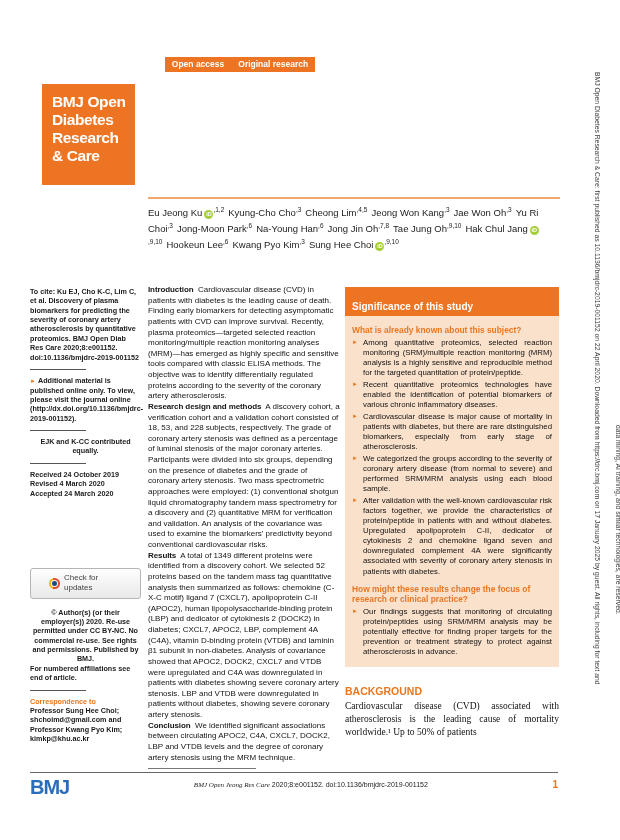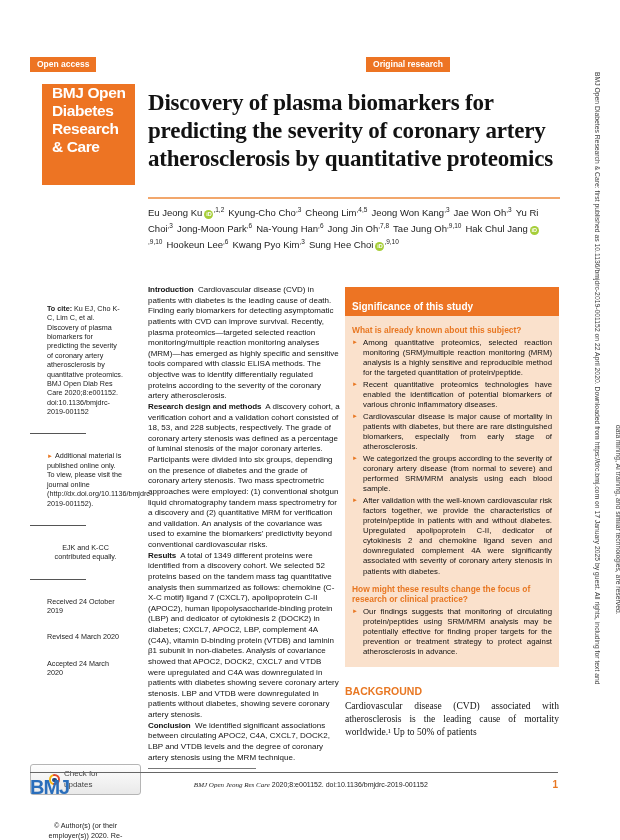--- a/index.html
+++ b/index.html
@@ -1,36 +1,36 @@
 <!DOCTYPE html>
 <html><head>
 <meta charset="utf-8">
 <style>
   html,body{margin:0;padding:0;background:#fff;}
   .page{position:relative;width:620px;height:840px;background:#fff;overflow:hidden;
         font-family:"Liberation Sans",sans-serif;color:#111;}
   
-  .badge-row{position:absolute;left:30px;top:57px;width:420px;display:flex;justify-content:space-between;}
+  .badge-row{position:absolute;left:30px;top:57px;width:420px;display:flex;justify-content:center;}
   .badge{background:#ED7423;color:#fff;font-size:8.5px;font-weight:bold;padding:3px 7px;line-height:1;}
   
   .logo-box{position:absolute;left:42px;top:84px;width:93px;height:101px;background:#ED7423;color:#fff;
-            box-sizing:border-box;padding:0 6px 0 10px;font-size:15.5px;font-weight:bold;line-height:1.17;letter-spacing:-0.4px;}
+            box-sizing:border-box;padding:9px 6px 0 10px;font-size:15.5px;font-weight:bold;line-height:1.17;letter-spacing:-0.4px;}
   
   .title{position:absolute;left:148px;top:74px;width:414px;font-family:"Liberation Serif",serif;
          font-size:23px;font-weight:bold;line-height:1.21;color:#121212;letter-spacing:-0.2px;}
   .authors{position:absolute;left:148px;top:197px;width:412px;border-top:2px solid #F2A76C;
            padding-top:6px;font-size:9.5px;line-height:1.55;color:#1c1c1c;}
   .author{margin-right:4px;white-space:normal;}
   .author sup{font-size:6.5px;}
   .author sup::before{content:",";}
   .orcid{display:inline-block;width:9px;height:9px;border-radius:50%;background:#A6CE39;color:#fff;
          font-size:5.5px;font-weight:bold;text-align:center;line-height:9px;vertical-align:0px;margin-left:2px;}
   
   .sidebar{position:absolute;left:30px;top:287px;width:111px;font-size:7.2px;line-height:1.3;color:#1a1a1a;}
-  .sidebar p{margin:17px;}
+  .sidebar p{margin:0;font-weight:bold;}
   .hr{border:0;border-top:1px solid #555;width:56px;margin:7px 0 6px;}
   .arrow-inline{color:#E87722;font-size:6px;margin-right:2px;}
   .check-badge{display:inline-flex;align-items:center;gap:4px;border:1px solid #b5b5b5;border-radius:3px;
                background:linear-gradient(#fefefe,#e9e9e9);padding:4px 18px;font-size:8px;color:#444;
                margin:70px 0 9px;}
   .cm-outer{width:11px;height:11px;border-radius:50%;flex:none;
             background:conic-gradient(from 200deg,#f5b70f 0 40%,#e0492e 40% 100%);
             display:flex;align-items:center;justify-content:center;}
   .cm-mid{width:7px;height:7px;border-radius:50%;background:#fff;display:flex;align-items:center;justify-content:center;}
   .cm-inner{width:4.5px;height:4.5px;border-radius:50%;background:#23477e;}
@@ -76,21 +76,20 @@
   </div>
 
   <div class="logo-box">
 
   <div>BMJ Open</div>
       <div>Diabetes</div>
       <div>Research</div>
       <div>&amp; Care</div>
     </div>
 
-  <h1 class="title">Discovery of plasma biomarkers for predicting the severity of coronary artery atherosclerosis by quantitative proteomics</h1>
 
   <div class="authors">
     
   <span class="author"><span>Eu Jeong Ku</span><span class="orcid">iD</span><sup>1,2</sup></span><span class="author"><span>Kyung-Cho Cho</span><sup>3</sup></span><span class="author"><span>Cheong Lim</span><sup>4,5</sup></span><span class="author"><span>Jeong Won Kang</span><sup>3</sup></span><span class="author"><span>Jae Won Oh</span><sup>3</sup></span><span class="author"><span>Yu Ri Choi</span><sup>3</sup></span><span class="author"><span>Jong-Moon Park</span><sup>6</sup></span><span class="author"><span>Na-Young Han</span><sup>6</sup></span><span class="author"><span>Jong Jin Oh</span><sup>7,8</sup></span><span class="author"><span>Tae Jung Oh</span><sup>9,10</sup></span><span class="author"><span>Hak Chul Jang</span><span class="orcid">iD</span><sup>9,10</sup></span><span class="author"><span>Hookeun Lee</span><sup>6</sup></span><span class="author"><span>Kwang Pyo Kim</span><sup>3</sup></span><span class="author"><span>Sung Hee Choi</span><span class="orcid">iD</span><sup>9,10</sup></span></div>
 
   <div class="sidebar">
     <p><b>To cite:</b> <span>Ku EJ, Cho K-C, Lim C, et al. Discovery of plasma biomarkers for predicting the severity of coronary artery atherosclerosis by quantitative proteomics. BMJ Open Diab Res Care 2020;8:e001152. doi:10.1136/bmjdrc-2019-001152</span></p>
     <div class="hr"></div>
     <p><span class="arrow-inline">►</span><span>Additional material is published online only. To view, please visit the journal online (http://dx.doi.org/10.1136/bmjdrc-2019-001152).</span></p>
     <div class="hr"></div>

